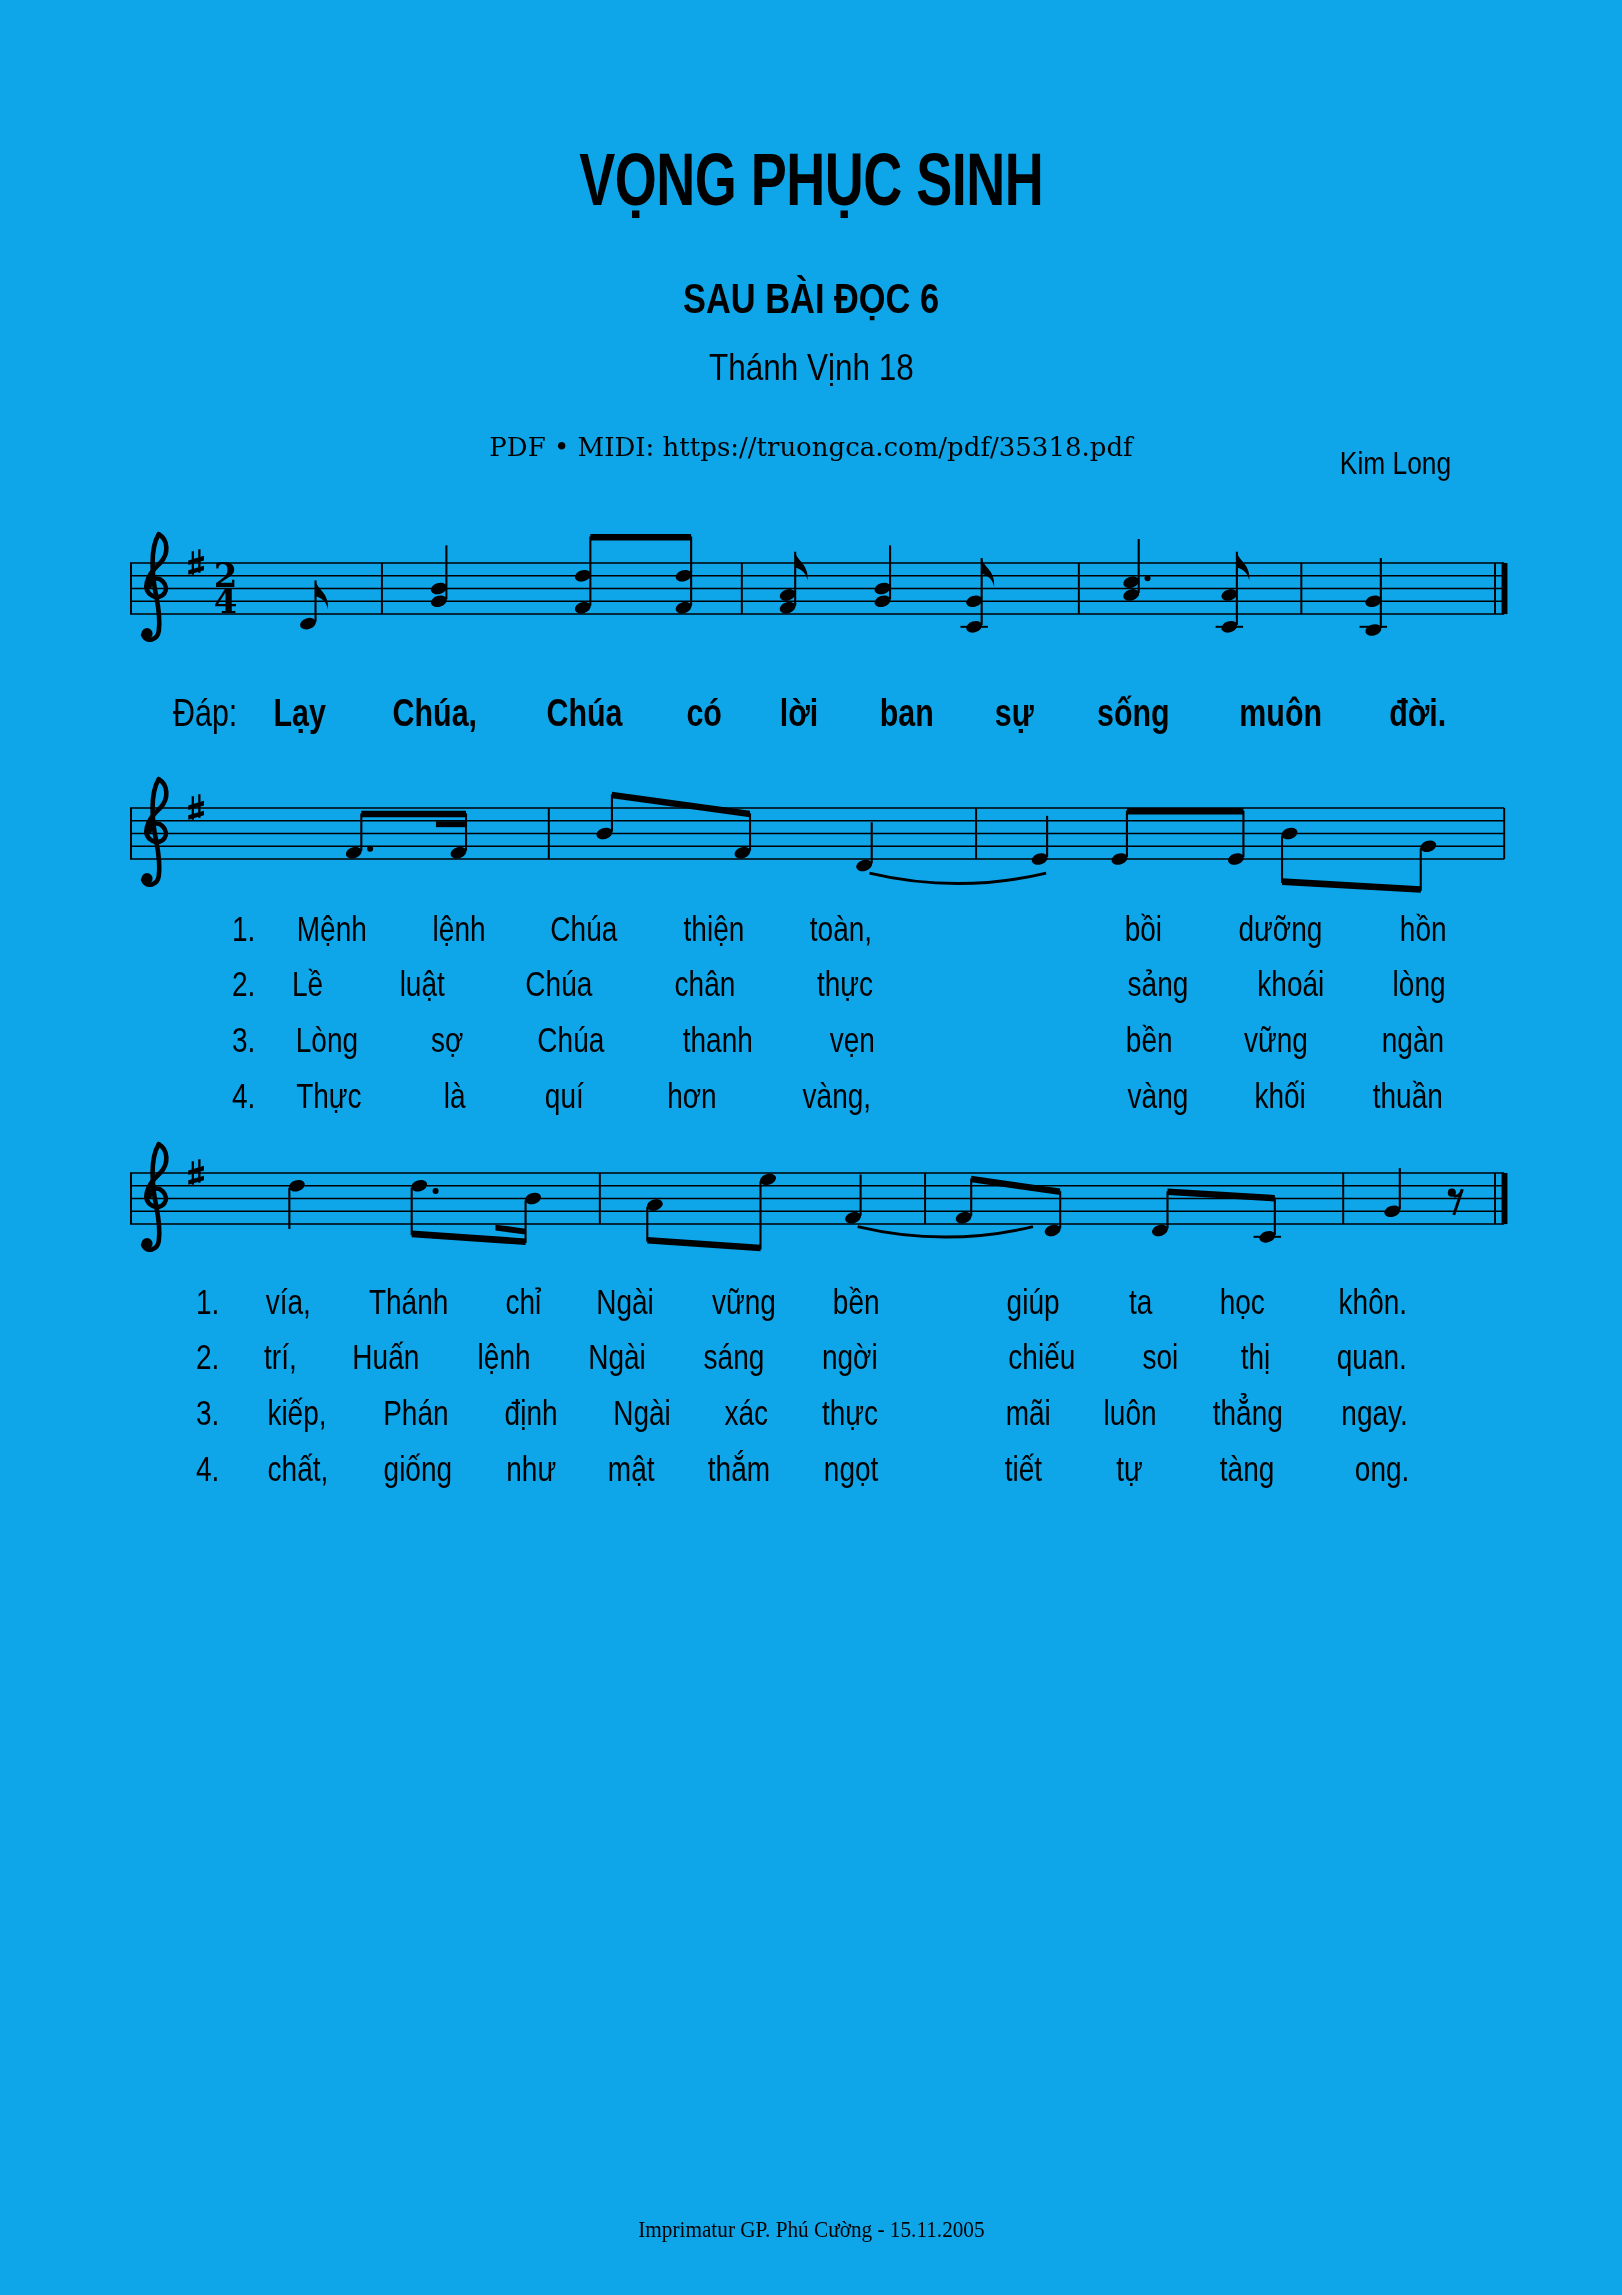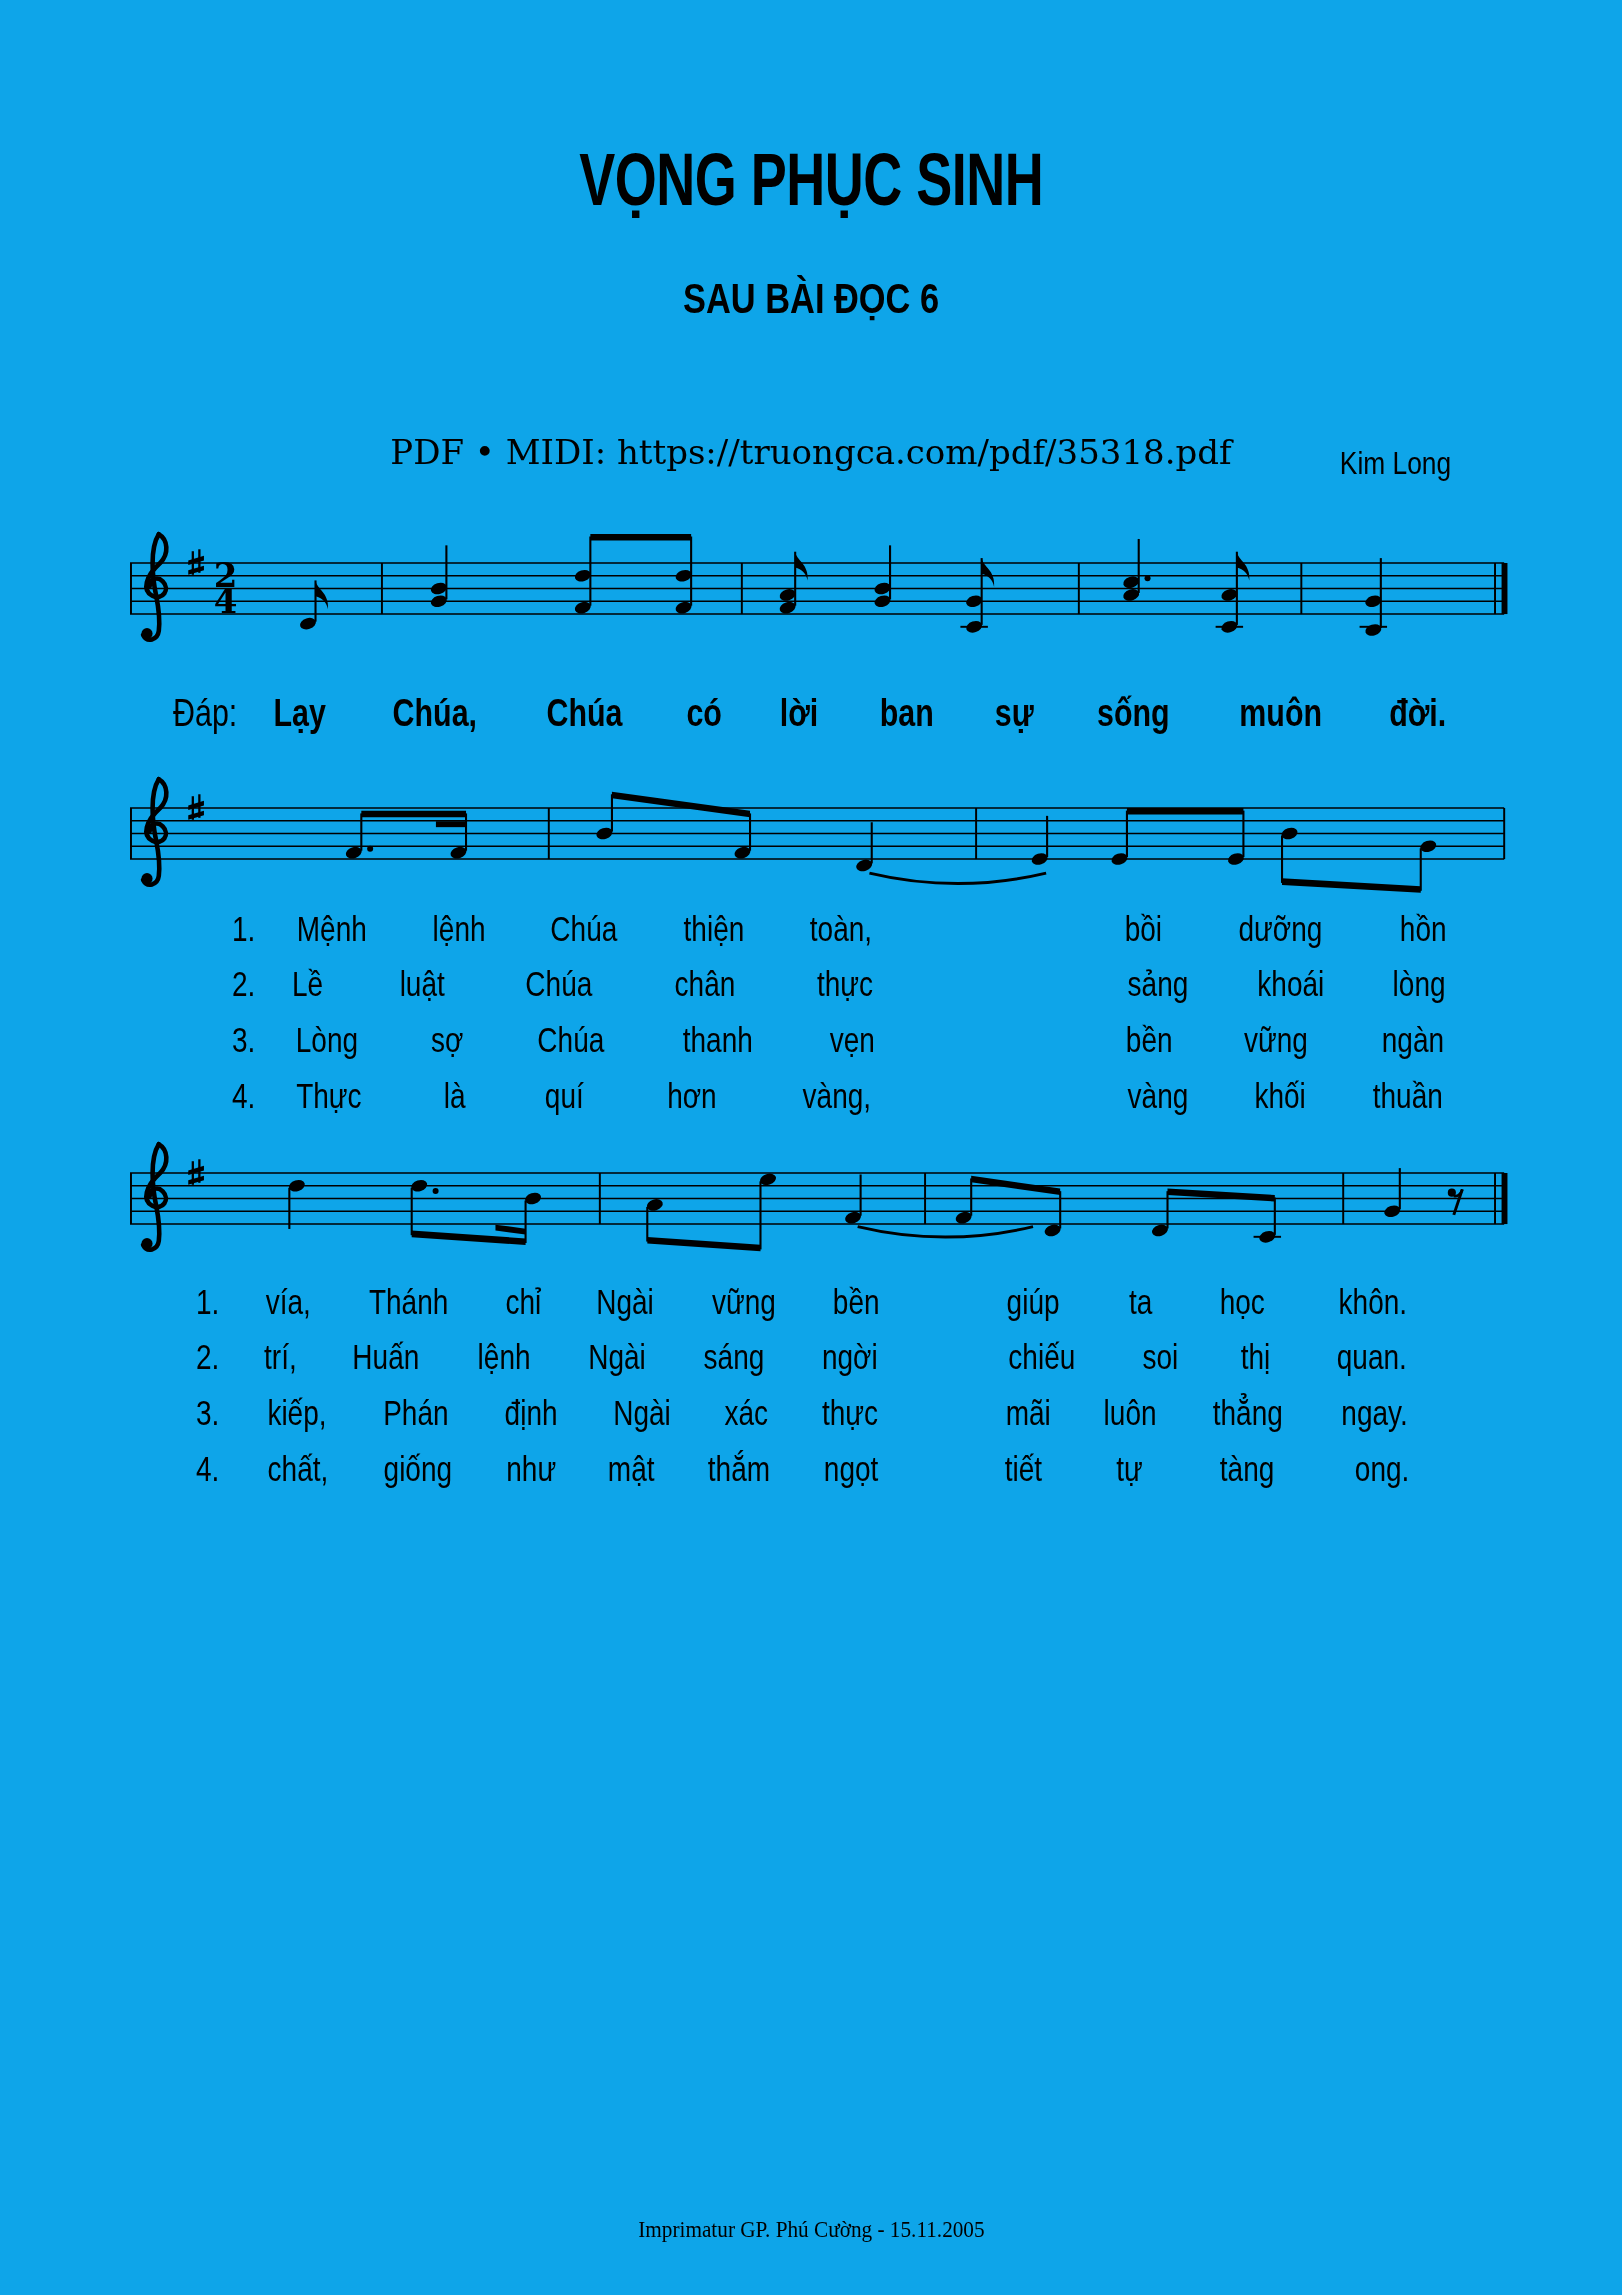--- a/index.html
+++ b/index.html
@@ -9,21 +9,21 @@
   }
   .abs{position:absolute;}
   .ctr{left:0;width:100%;text-align:center;}
   .cond{display:inline-block;transform:scaleX(0.78);transform-origin:center;white-space:nowrap;}
   .title{font-size:75px;font-weight:700;letter-spacing:-0.7px;}
   .title .cond{transform:scaleX(0.72);}
   .subtitle{font-size:43px;font-weight:700;}
   .subtitle .cond{transform:scaleX(0.80);}
   .psalm{font-size:37px;font-weight:400;}
   .psalm .cond{transform:scaleX(0.85);}
-  .linkline{font-family:"DejaVu Serif","Liberation Serif",serif;font-size:34px;}
+  .linkline{font-family:"DejaVu Serif","Liberation Serif",serif;font-size:26px;}
   .author{font-size:31px;}
   .author .cond{transform:scaleX(0.85);}
   .resp-row{font-size:38px;font-weight:700;height:46px;}
   .resp-label{font-weight:400;}
   .vrow{font-size:35px;line-height:1;height:42px;}
   .vnum{position:absolute;text-align:right;}
   .vgrp{position:absolute;display:flex;justify-content:space-between;}
   .cw{display:inline-block;transform:scaleX(0.80);transform-origin:center;white-space:nowrap;}
   .b{font-weight:700;}
   .footer{font-size:23.6px;}
@@ -37,20 +37,23 @@
 <div class="page">
 
   <div class="abs ctr title" style="top:136px;">
     <span class="cond">VỌNG PHỤC SINH</span>
   </div>
 
   <div class="abs ctr subtitle" style="top:274px;">
     <span class="cond">SAU BÀI ĐỌC 6</span>
   </div>
 
+  <div class="abs ctr psalm" style="top:347px;">
+    <span class="cond">Thánh Vịnh 18</span>
+  </div>
 
   <div class="abs ctr linkline" style="top:432px;">
     <span>PDF • MIDI: https://truongca.com/pdf/35318.pdf</span>
   </div>
 
   <div class="abs author" style="top:446px;right:161px;">
     <span class="cond">Kim Long</span>
   </div>
 
   <svg class="staff" style="top:491px;" id="staff-0" viewBox="0 0 2115 330">

